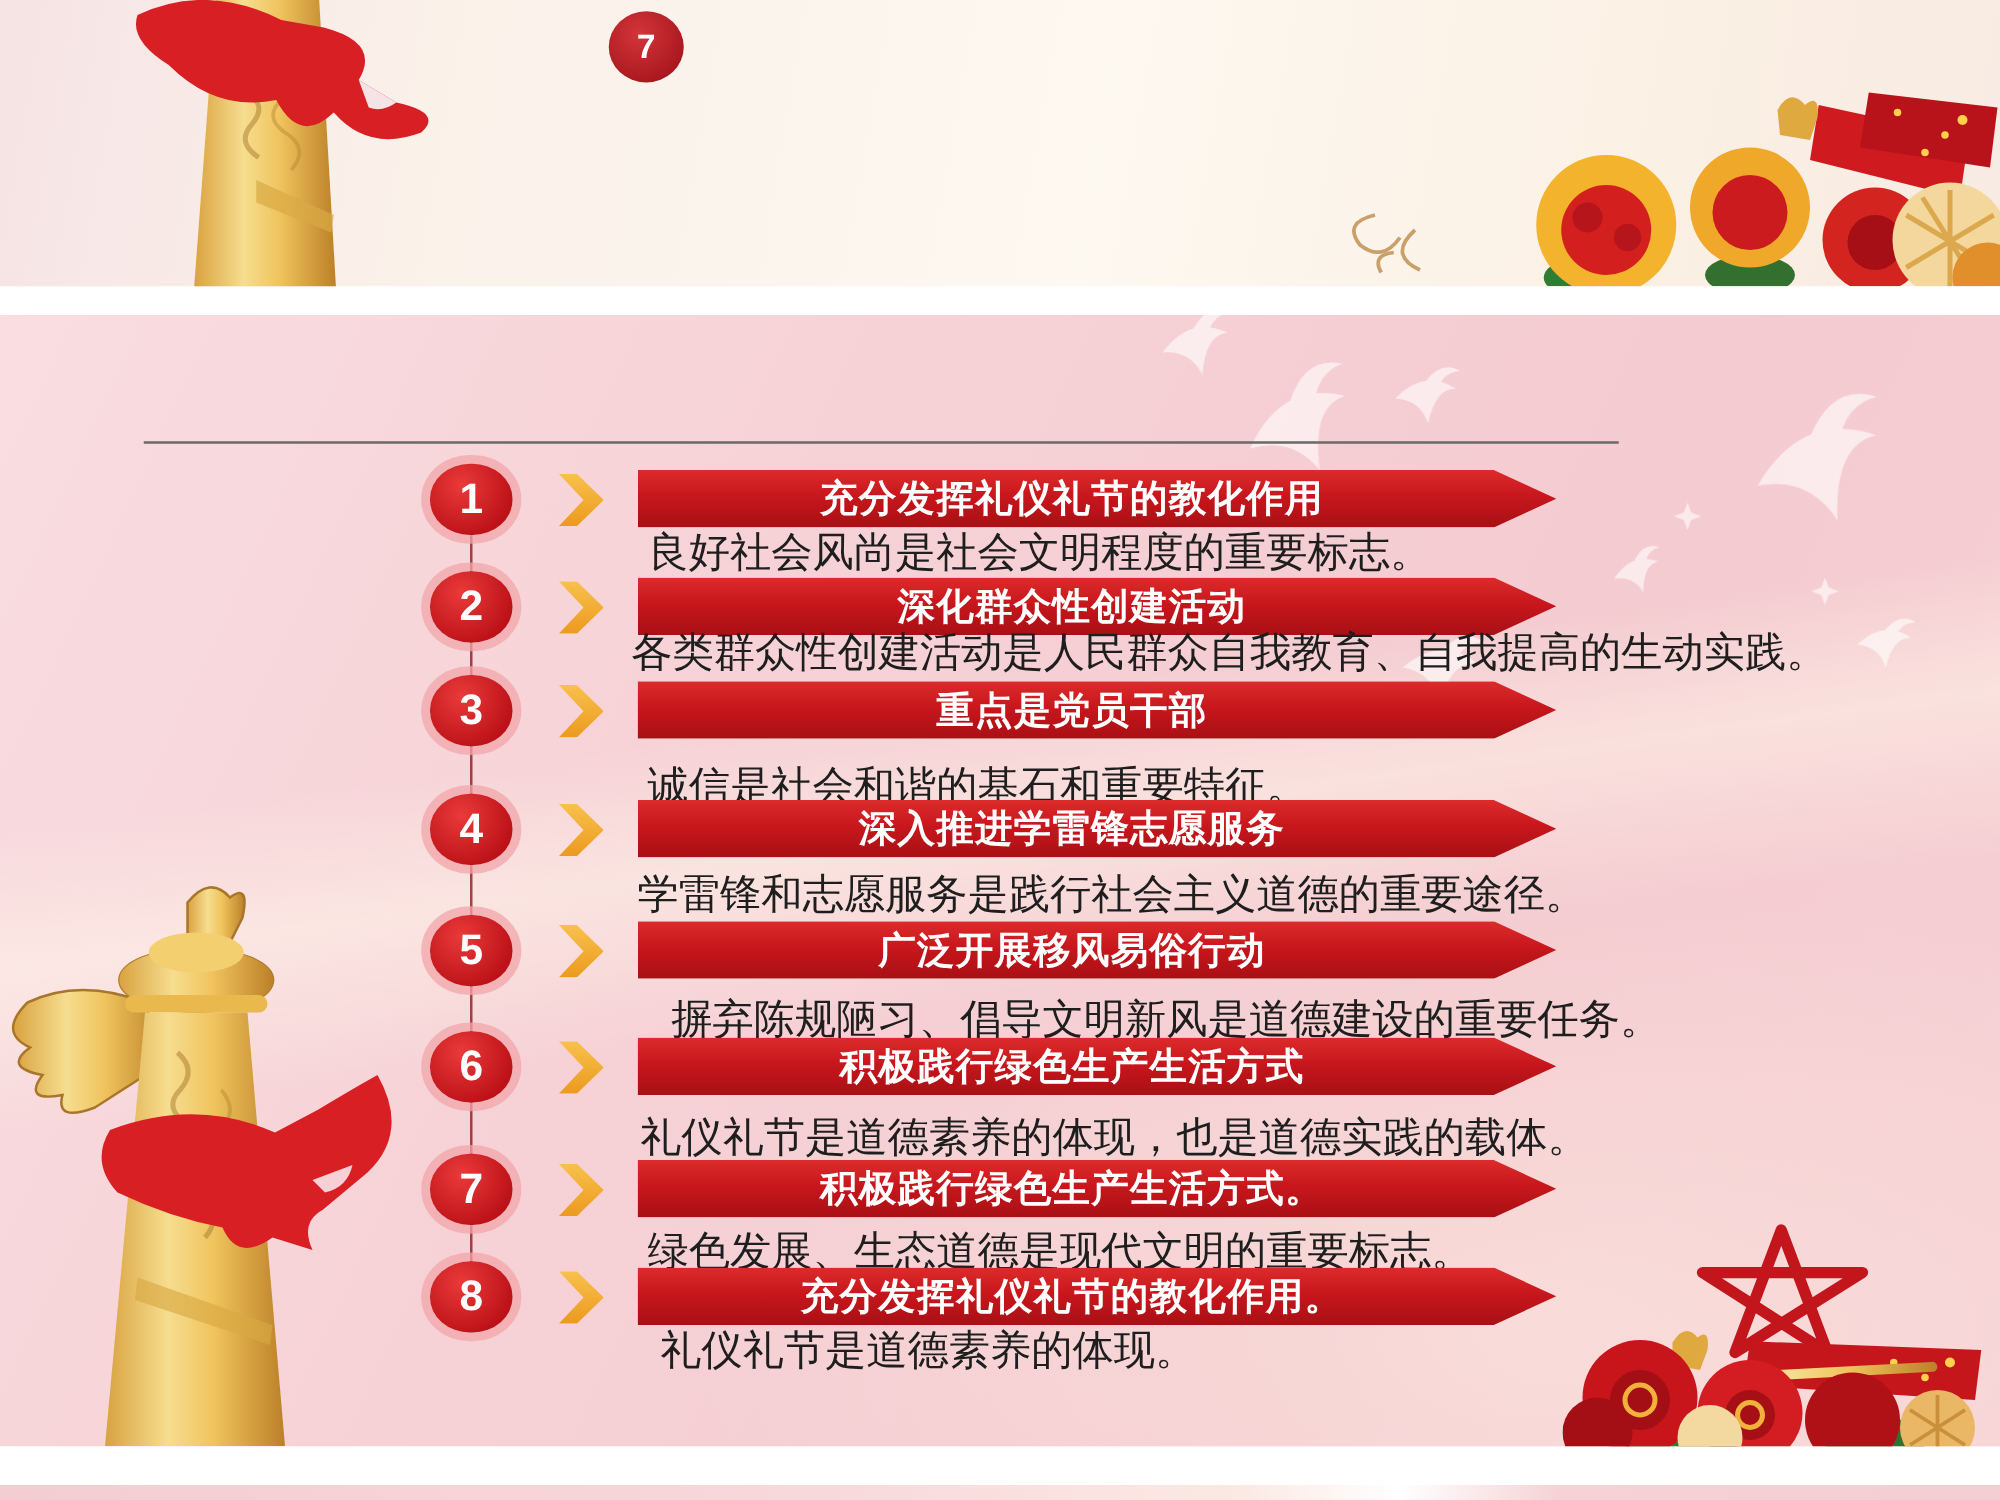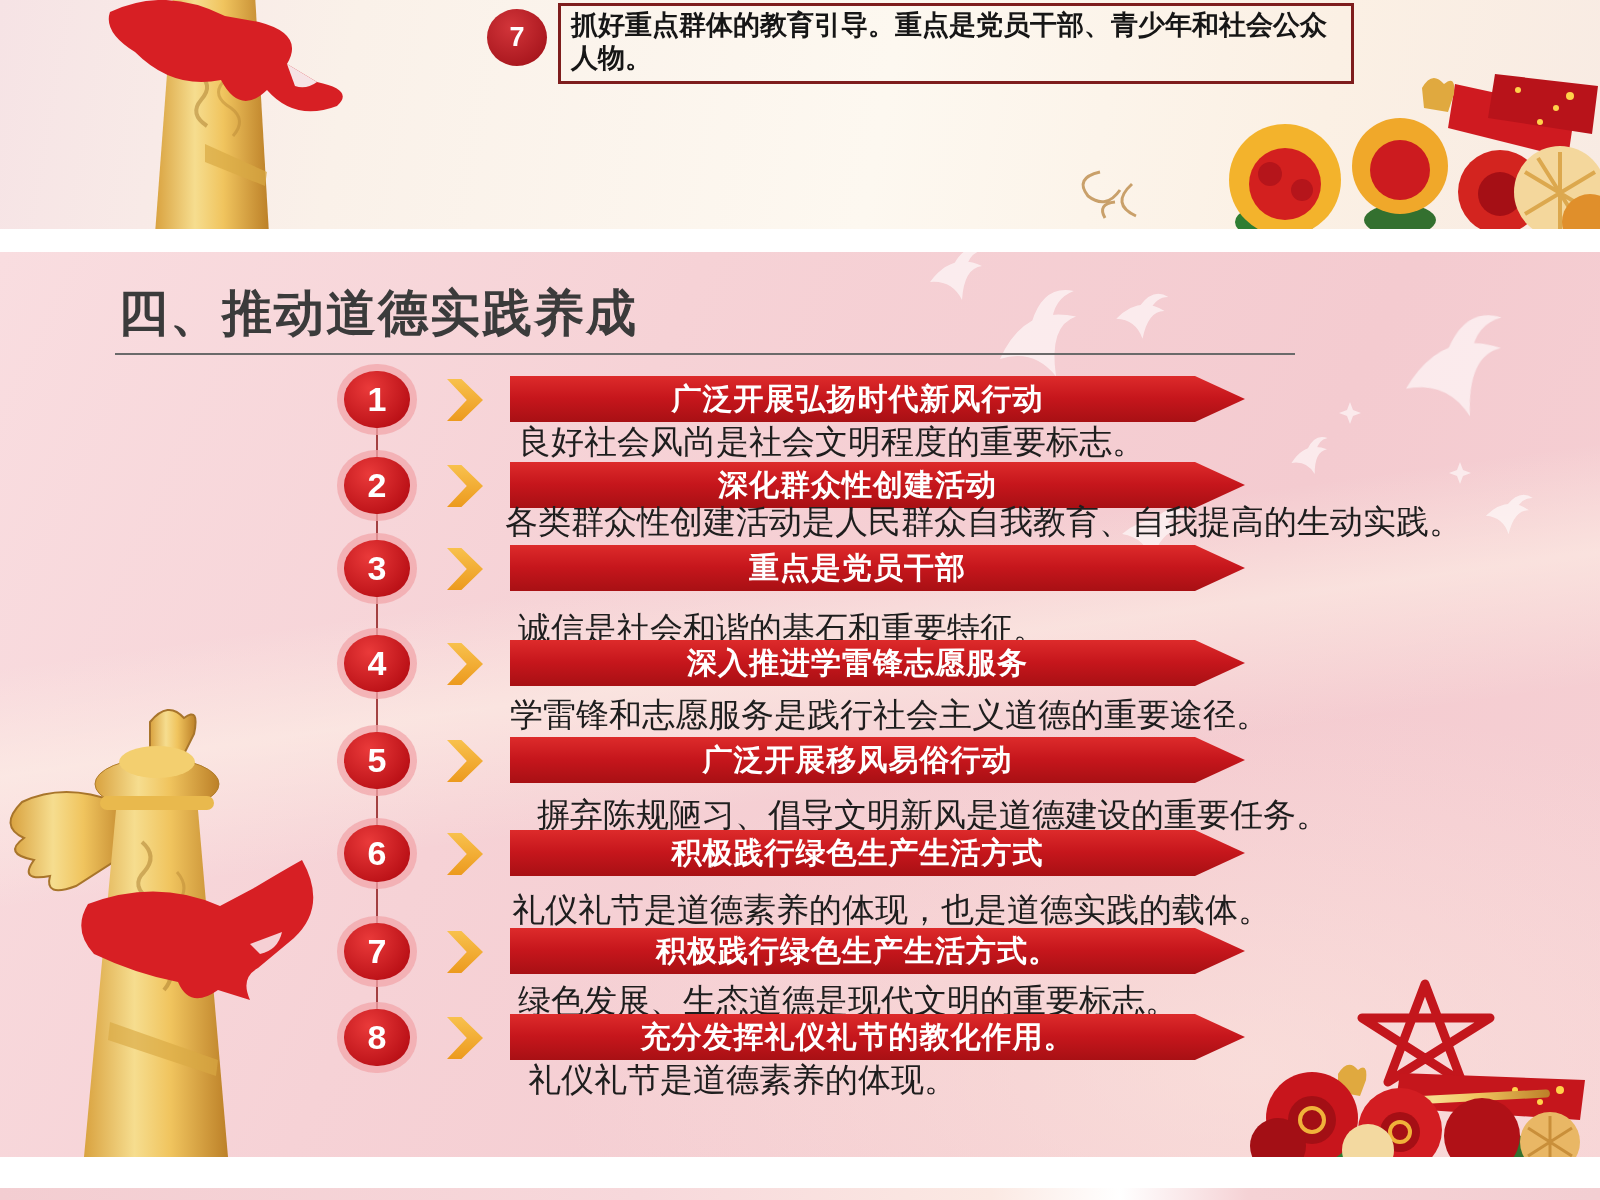--- a/index.html
+++ b/index.html
@@ -71,23 +71,20 @@
       </defs>
       <path d="M118 0 L200 0 L214 240 L100 240 Z" fill="url(#gold1)"></path>
       <path d="M135 30 q16 12 2 26 q-14 12 5 24 q18 10 4 26 q-12 14 6 26" stroke="#a87a2b" stroke-width="4" fill="none" opacity="0.5"></path>
       <path d="M168 60 q14 14 0 28 q-12 14 8 26 q16 12 2 28" stroke="#b58434" stroke-width="3" fill="none" opacity="0.45"></path>
       <path d="M150 150 L212 178 L210 192 L150 168 Z" fill="#d8a944" opacity="0.7"></path>
       <path d="M55 18 Q110 -8 170 22 L204 28 Q250 40 232 70 L262 88 Q300 96 282 112 Q240 128 212 96 Q185 122 166 86 Q118 96 80 58 Q48 38 55 18 Z" fill="#d71f24"></path>
       <path d="M232 70 L262 88 Q251 96 240 92 Z" fill="#f6e3e5"></path>
     </svg>
     <div class="frag-circle">
       <span>7</span>
-    </div>
-    <div class="frag-box">
-      <span>抓好重点群体的教育引导。重点是党员干部、青少年和社会公众人物。</span>
     </div>
     <svg class="frag-flowers" width="530" height="167" viewBox="0 0 530 167">
       <path d="M30 110 q-26 6 -12 24 q18 14 32 -6 M62 122 q-22 20 4 32 M45 140 q-18 2 -10 16" stroke="#c9a06a" stroke-width="3" fill="none"></path>
       <path d="M385 22 L505 48 L498 96 L378 66 Z" fill="#cf1a20"></path>
       <path d="M425 12 L528 24 L522 72 L418 56 Z" fill="#b8131a"></path>
       <circle cx="500" cy="34" r="4" fill="#ffd24a"></circle>
         <circle cx="486" cy="46" r="3" fill="#ffd24a"></circle>
       <circle cx="448" cy="28" r="3" fill="#ffd24a"></circle>
         <circle cx="470" cy="60" r="3" fill="#ffd24a"></circle>
       <path d="M352 26 q10 -18 22 -4 q12 -10 10 10 l-6 18 l-24 -4 Z" fill="#e0a93f"></path>
@@ -120,31 +117,30 @@
         <use href="#dove" transform="translate(470 80) scale(1.9) rotate(-6)"></use>
         <use href="#dove" transform="translate(200 250) scale(1.1) rotate(14)"></use>
         <use href="#dove" transform="translate(360 190) scale(0.7) rotate(-4)"></use>
         <use href="#dove" transform="translate(560 240) scale(0.8) rotate(10)"></use>
         <path id="spark" d="M420 150 L423 158 L431 161 L423 164 L420 172 L417 164 L409 161 L417 158 Z"></path>
         <use href="#spark" transform="translate(110 60)"></use>
         <use href="#spark" transform="translate(-60 180) scale(0.8)"></use>
       </g>
     </svg>
 
-    <div class="slide-title">四、推动道德实践养成</div>
     <div class="title-rule"></div>
     <div class="timeline"></div>
 
     <div class="item" style="top:119px">
       <div class="num-circle">
           <span>1</span>
         </div>
       <div class="chevron"></div>
       <div class="banner">
-          <span>广泛开展弘扬时代新风行动</span>
+          <span>充分发挥礼仪礼节的教化作用</span>
         </div>
       <div class="desc" style="top:49px">良好社会风尚是社会文明程度的重要标志。</div>
     </div>
 
     <div class="item" style="top:205px">
       <div class="num-circle">
           <span>2</span>
         </div>
       <div class="chevron"></div>
       <div class="banner">

